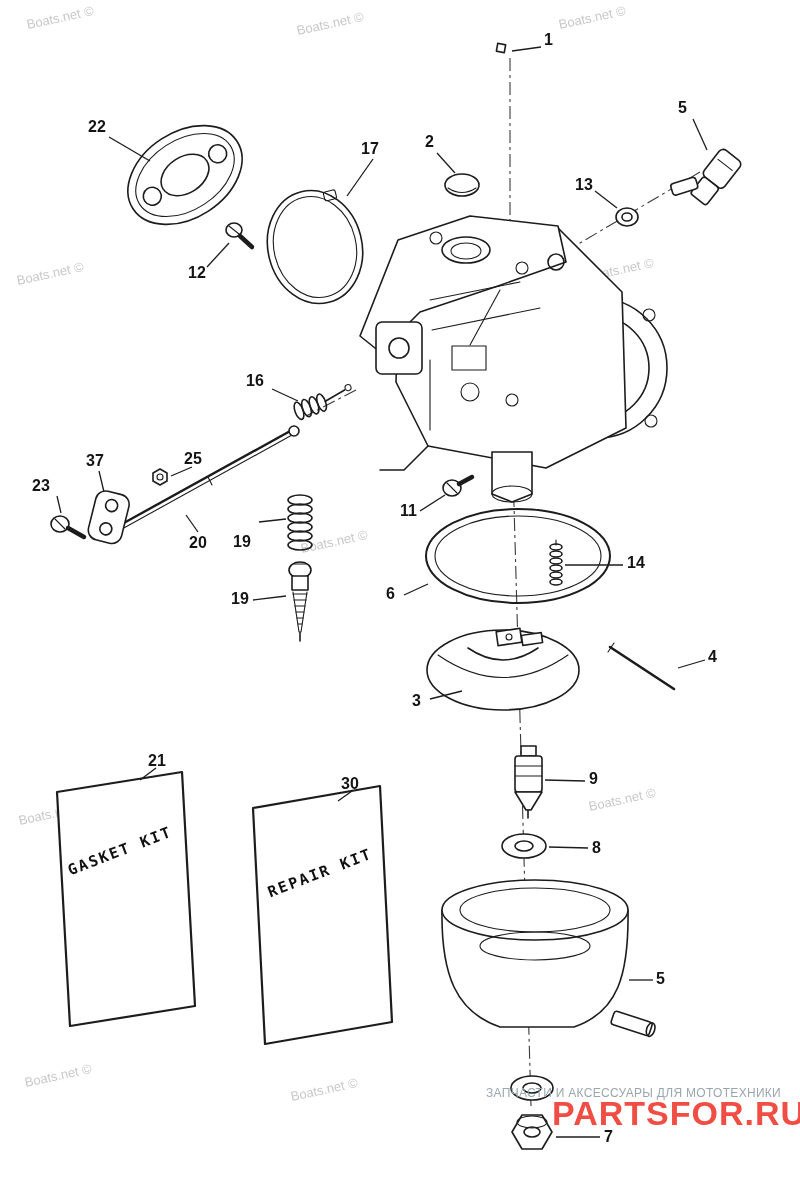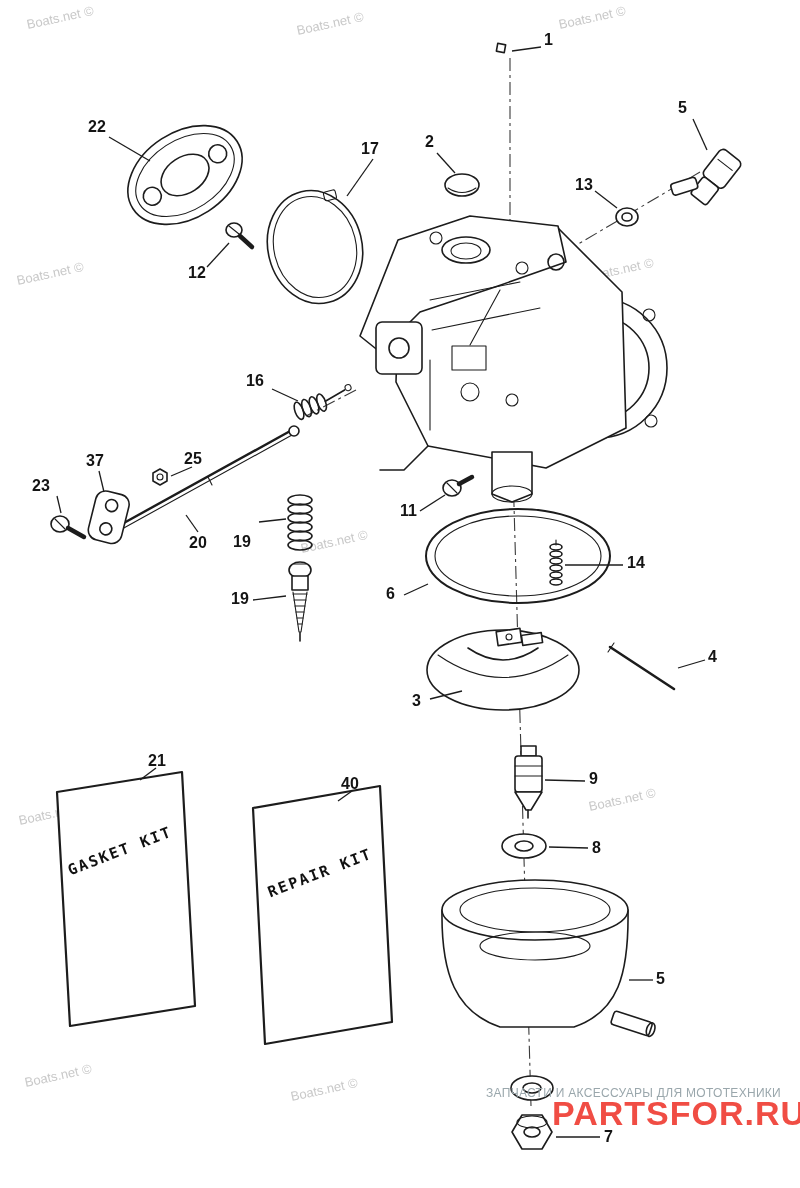--- a/index.html
+++ b/index.html
@@ -287,21 +287,21 @@
   <div class="co" style="left:627px;top:554px">14</div>
   <div class="co" style="left:400px;top:502px">11</div>
   <div class="co" style="left:188px;top:264px">12</div>
   <div class="co" style="left:575px;top:176px">13</div>
   <div class="co" style="left:678px;top:99px">5</div>
   <div class="co" style="left:361px;top:140px">17</div>
   <div class="co" style="left:246px;top:372px">16</div>
   <div class="co" style="left:189px;top:534px">20</div>
   <div class="co" style="left:231px;top:590px">19</div>
   <div class="co" style="left:233px;top:533px">19</div>
-  <div class="co" style="left:341px;top:775px">40</div>
+  <div class="co" style="left:341px;top:775px">30</div>
   <div class="co" style="left:148px;top:752px">21</div>
   <div class="co" style="left:88px;top:118px">22</div>
   <div class="co" style="left:32px;top:477px">23</div>
   <div class="co" style="left:86px;top:452px">37</div>
   <div class="co" style="left:184px;top:450px">25</div>
 
   <div class="kit-label" style="left:50px;top:842px">GASKET KIT</div>
   <div class="kit-label" style="left:250px;top:864px">REPAIR KIT</div>
 
   <div class="tagline" style="left:486px;top:1086px">ЗАПЧАСТИ И АКСЕССУАРЫ ДЛЯ МОТОТЕХНИКИ</div>

